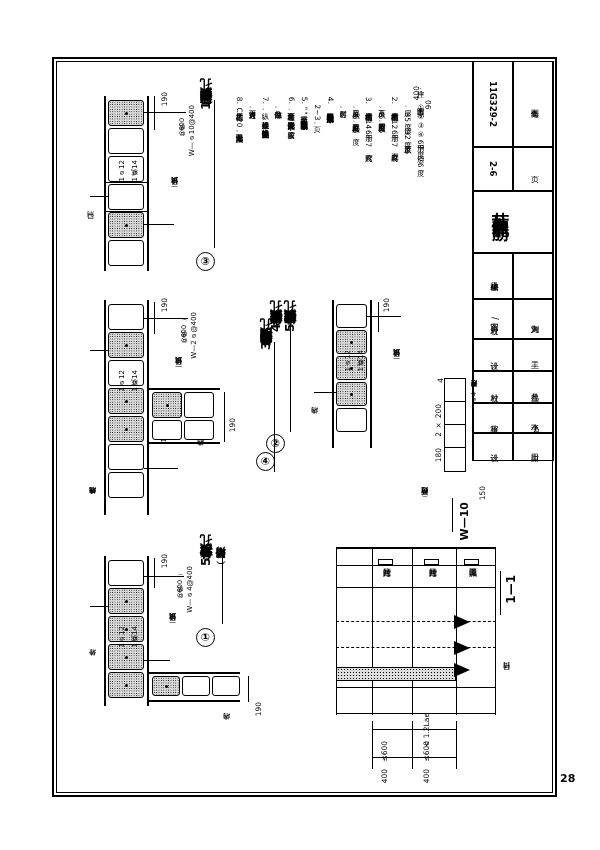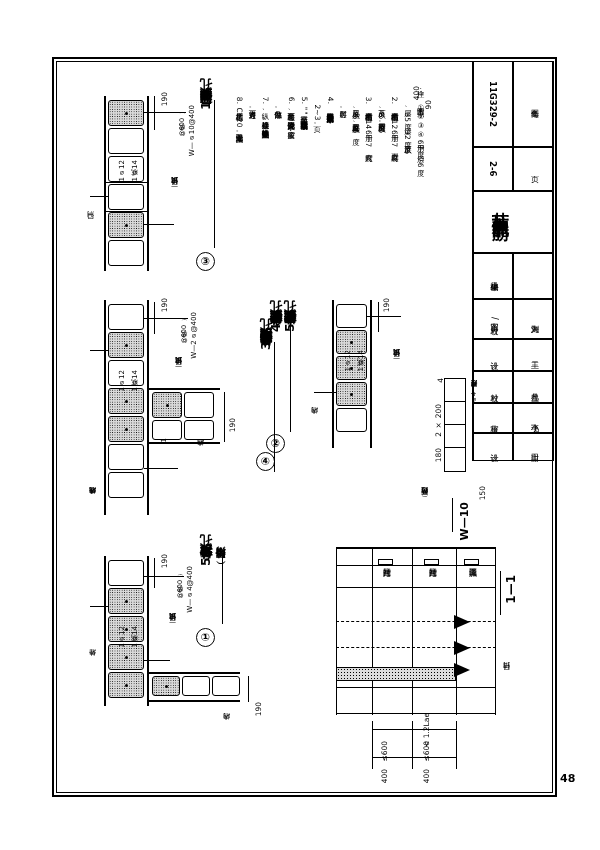--- a/index.html
+++ b/index.html
@@ -139,21 +139,21 @@
     <div class="cell" style="left:0;top:372px;width:40px;height:28px;">
       <span class="txt">设计</span>
     </div>
     <div class="cell" style="left:40px;top:372px;width:41px;height:28px;">
       <span class="txt">田甜</span>
     </div>
   </div>
 
   <div class="main-title">芯柱节点和配筋</div>
 
-  <div class="page-no">48</div>
+  <div class="page-no">28</div>
 
   <div class="notes">注：1. 本图节点①②③④用于6度7层、7度6
         层、8度5层、9度2层及以下。
      2. 图中芯柱插筋 ⌀12用于6、7度时五层
         及以下、8度时四层及以下。
      3. 图中芯柱插筋 ⌀14用于6、7度时六
         层及以上、8度时五层及以上、9度
         时各层。
      4. 本图墙体按图片的设置要求未见本图集第
         2~3页。

